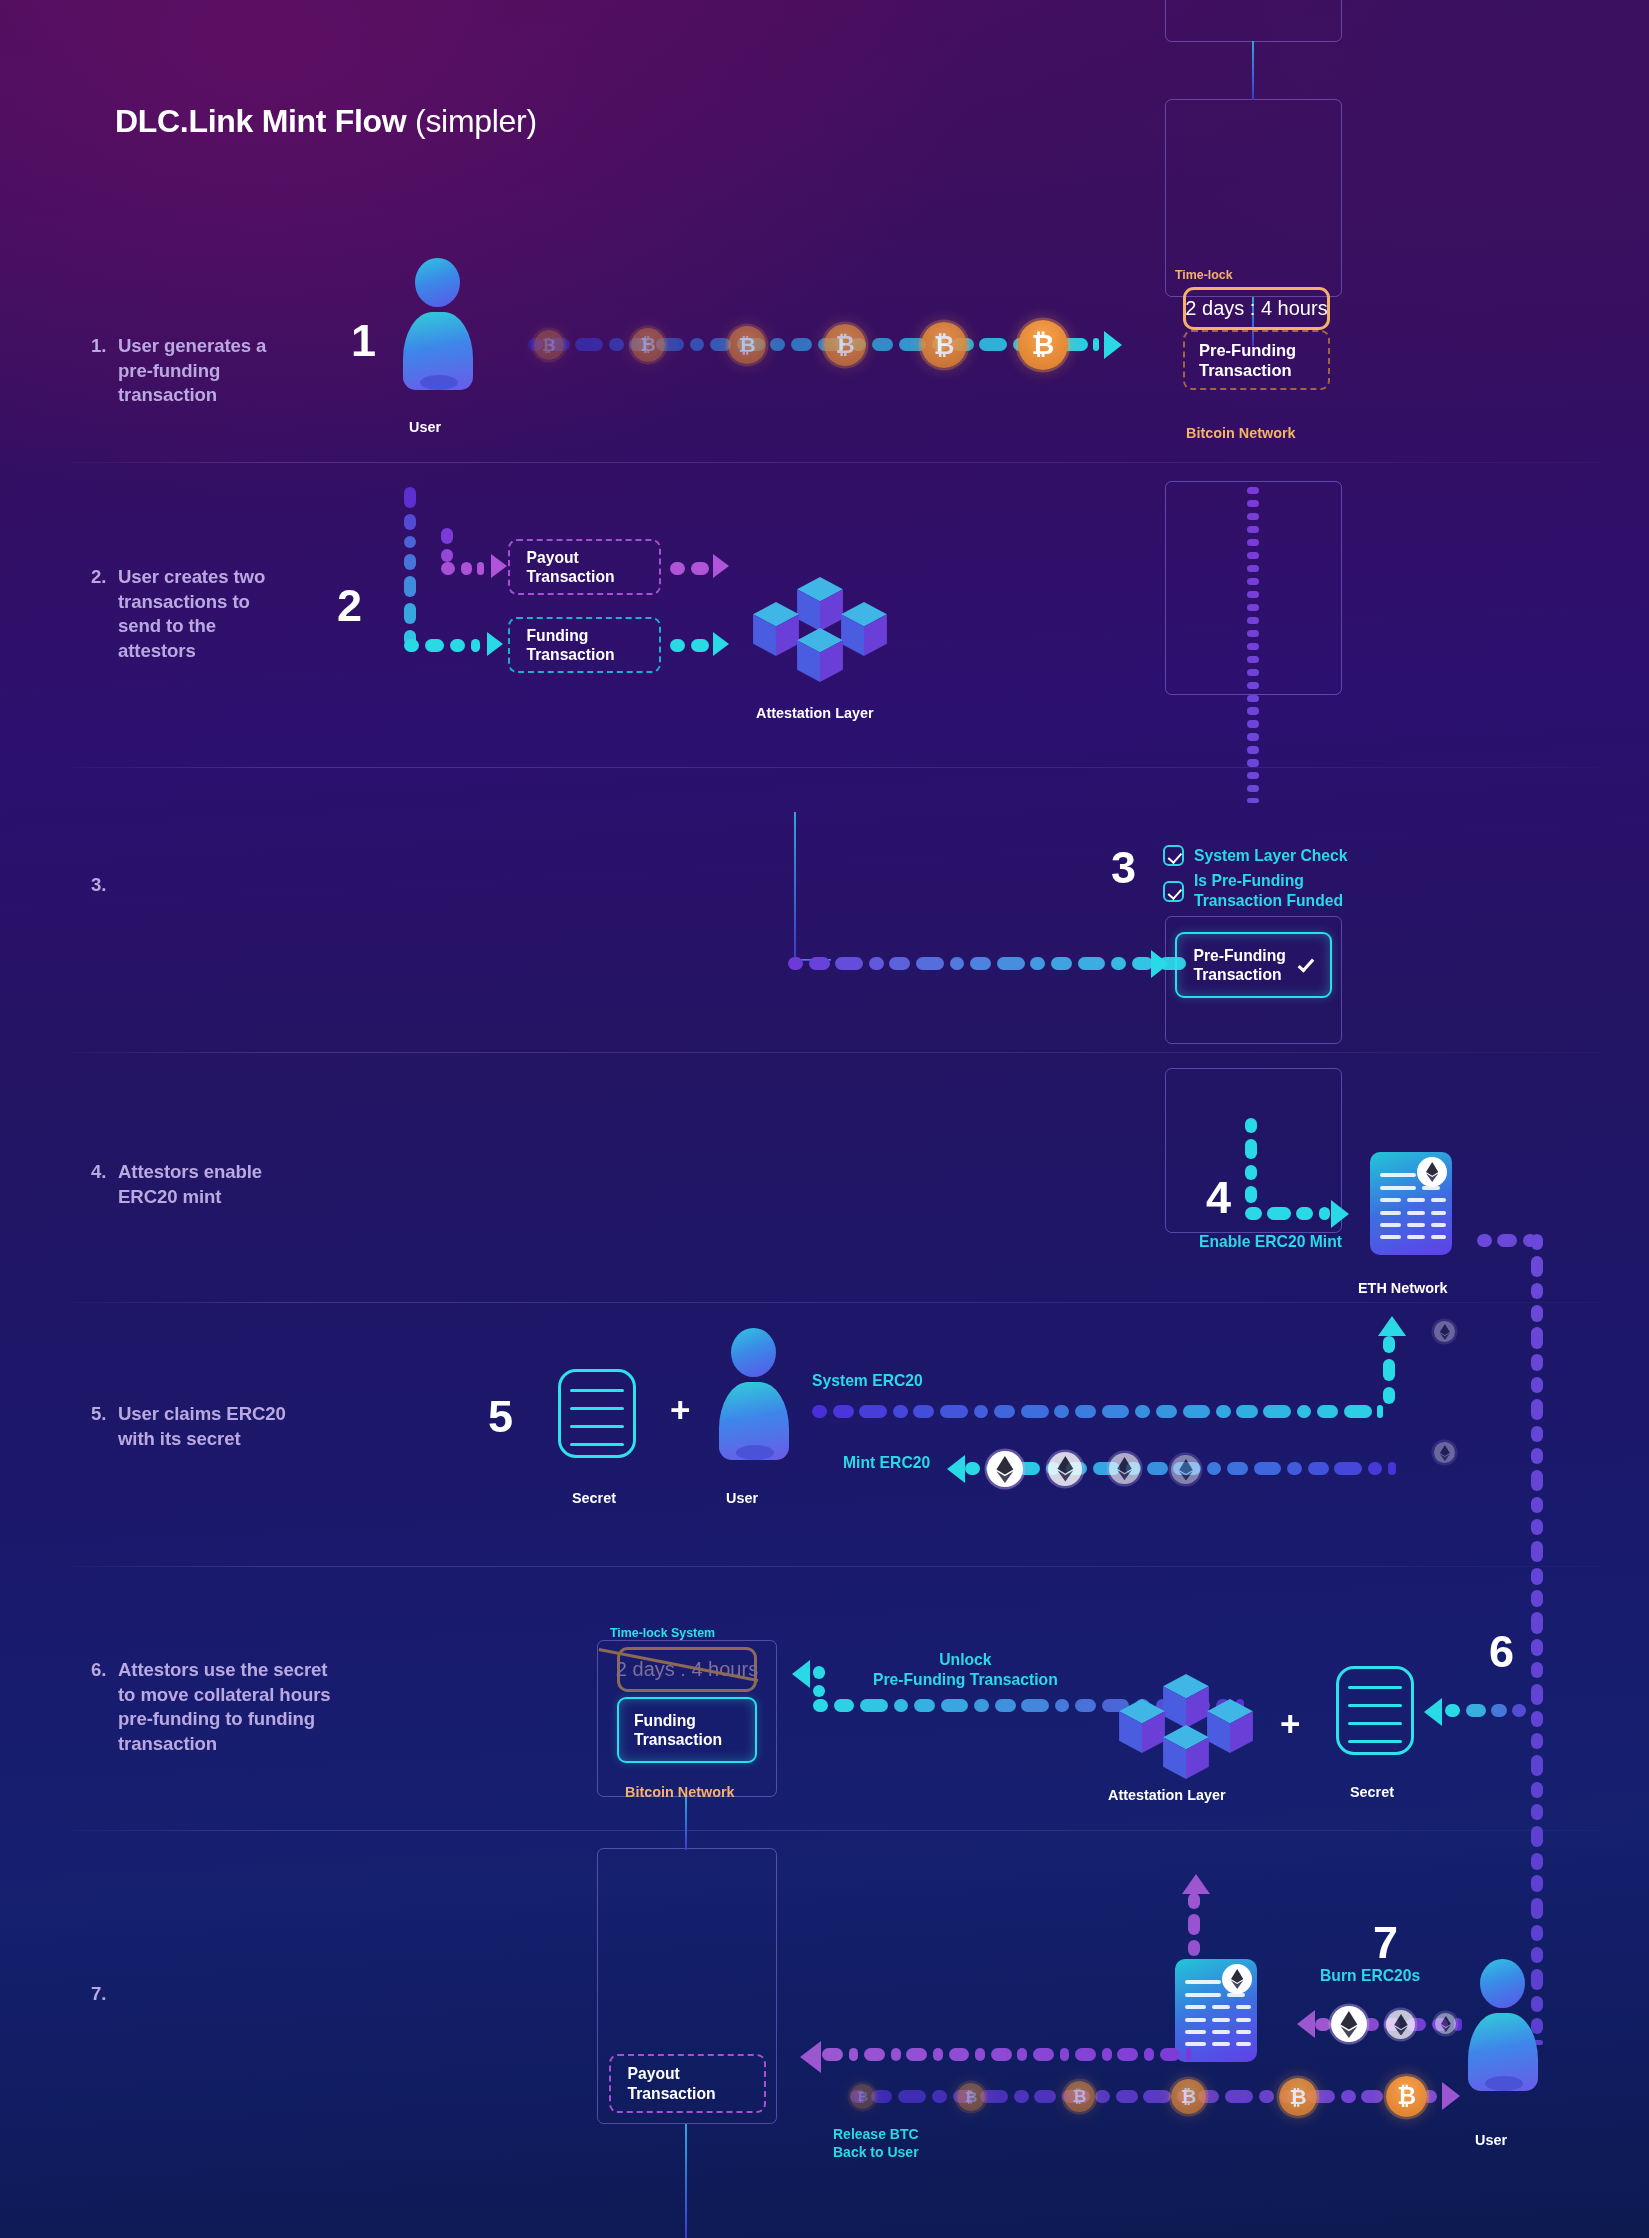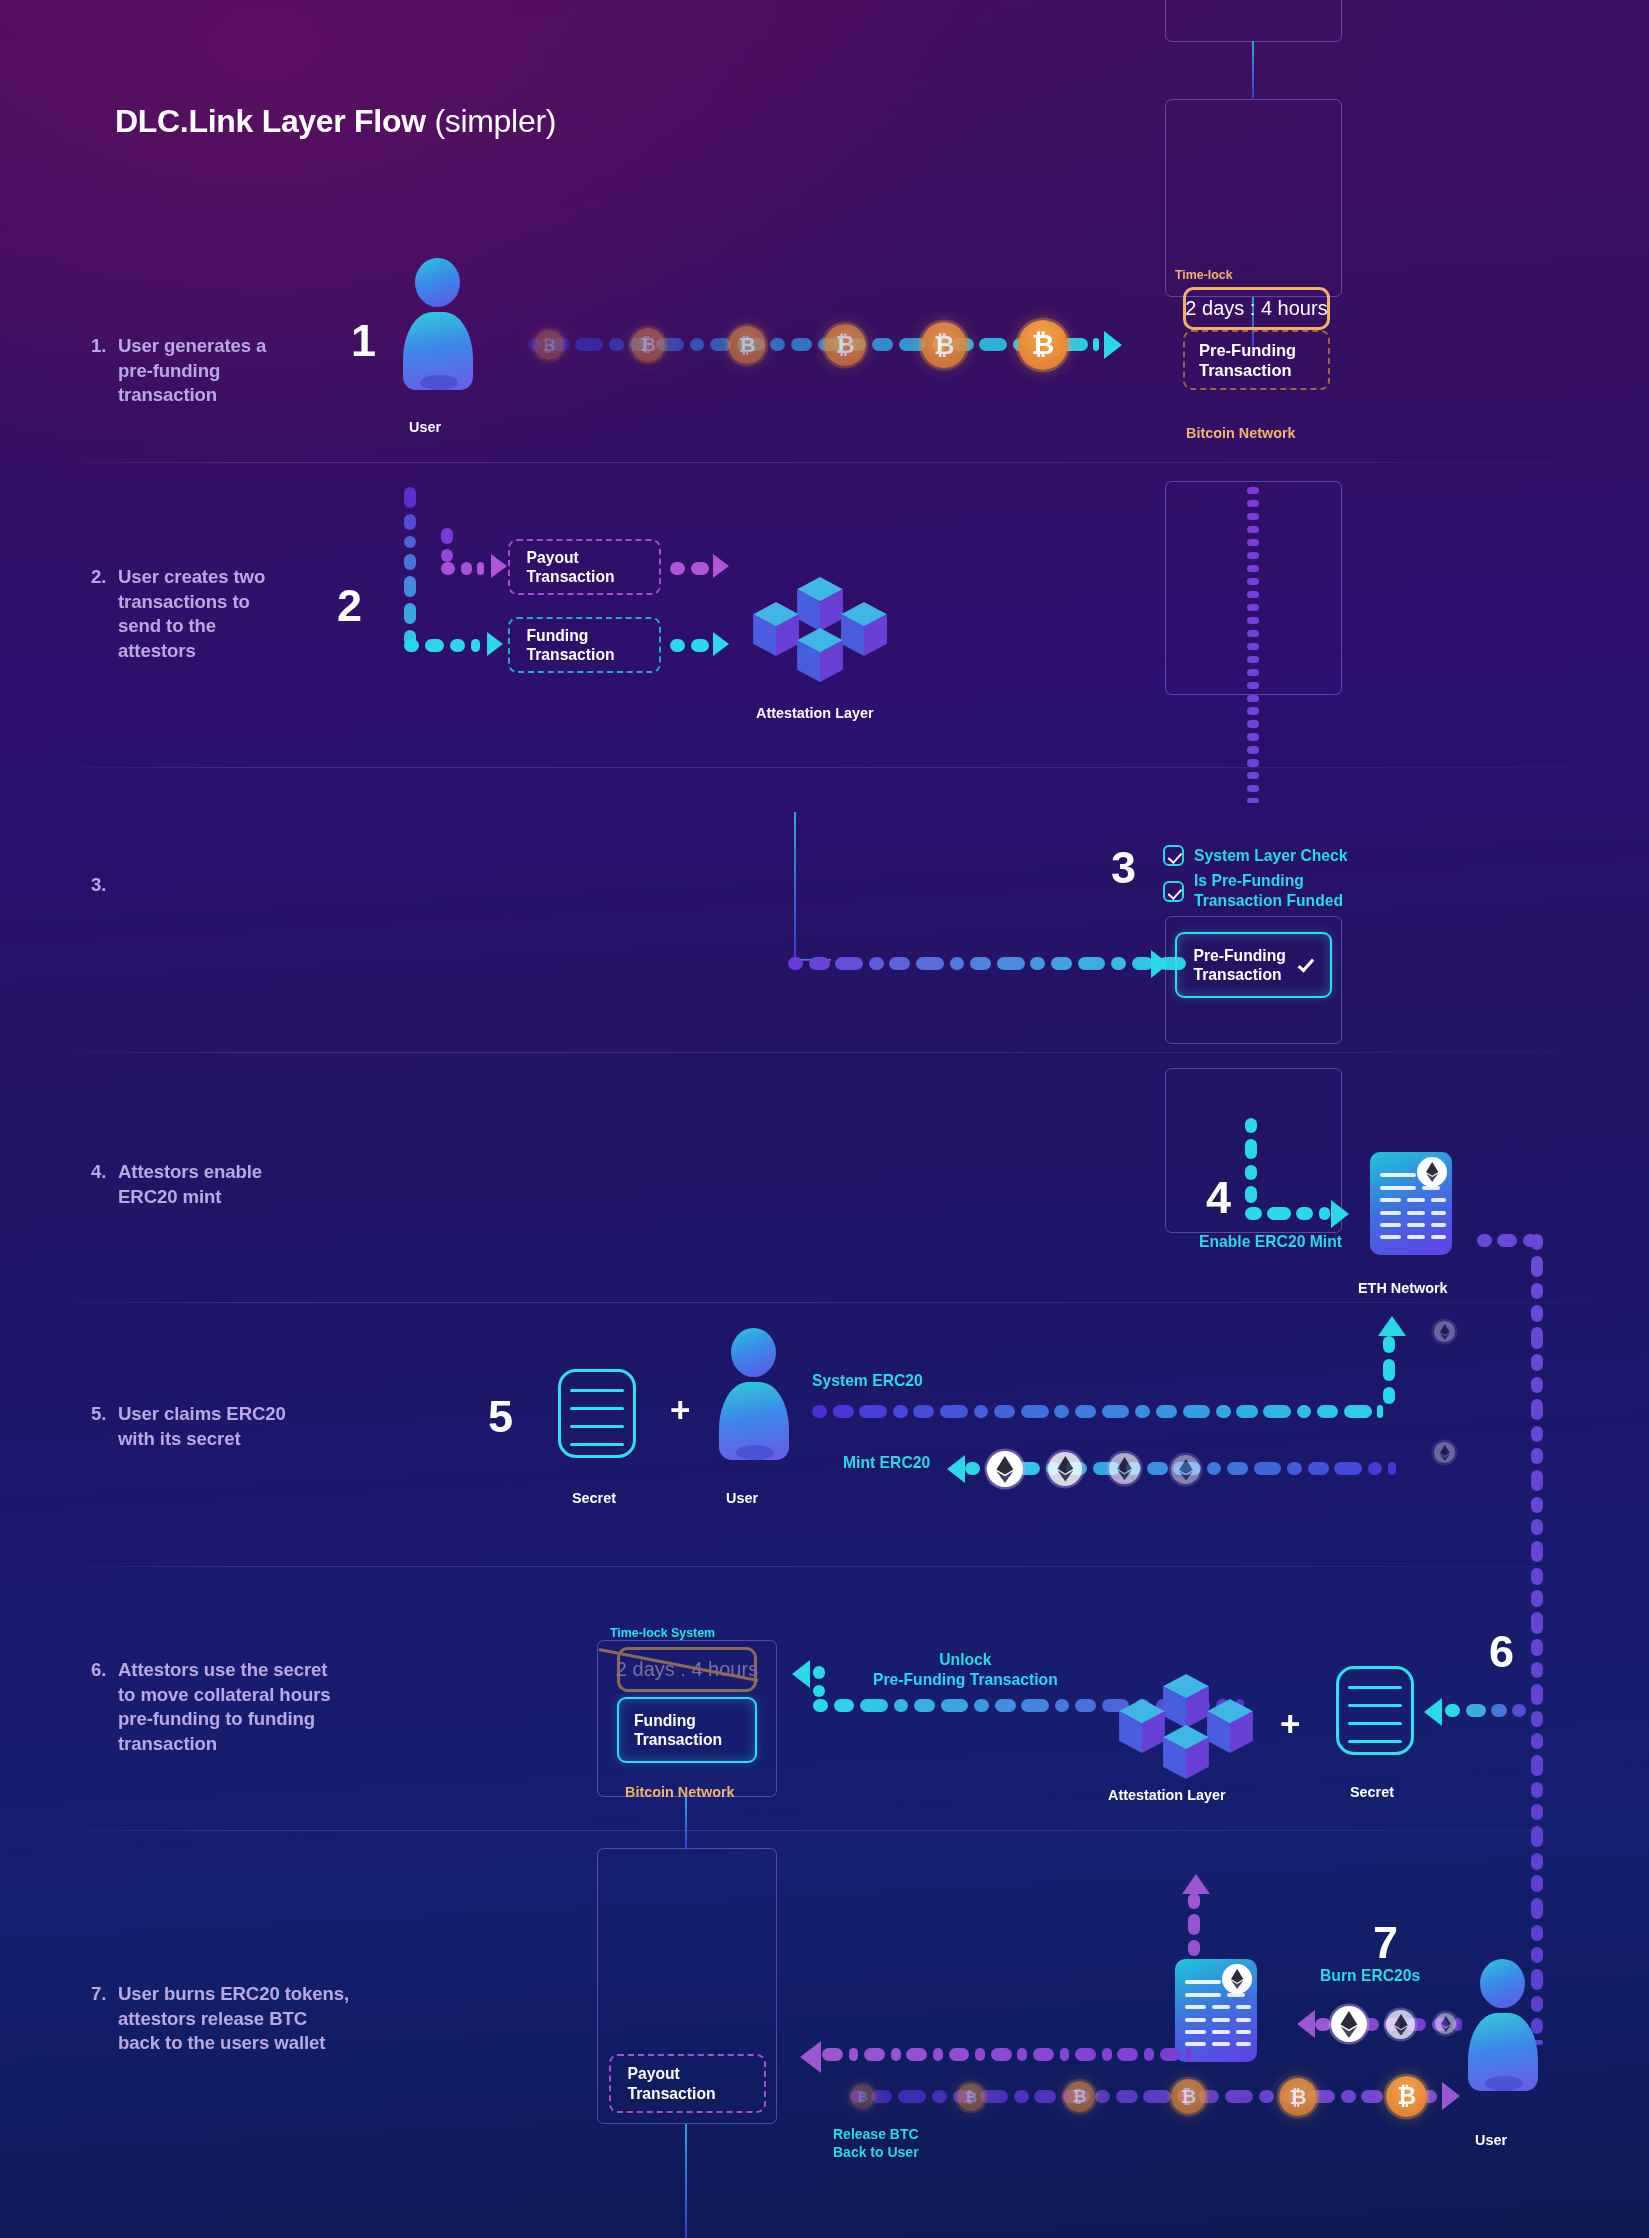--- a/index.html
+++ b/index.html
@@ -92,21 +92,21 @@
 
   .thinline { position:absolute; background:linear-gradient(180deg,#2ea7d8,#3c3ad0); width:2.1px; }
   .thinline.h { height:2.1px; width:auto; }
 </style>
 </head>
 <body>
 
 <div id="stage">
 
   <div class="title">
-    <span>DLC.Link Layer Flow</span>
+    <span>DLC.Link Mint Flow</span>
     <span class="light">(simpler)</span>
   </div>
 
   <div class="sep" style="top:462px"></div>
   <div class="sep" style="top:767px"></div>
   <div class="sep" style="top:1052px"></div>
   <div class="sep" style="top:1302px"></div>
   <div class="sep" style="top:1566px"></div>
   <div class="sep" style="top:1830px"></div>
 
@@ -606,23 +606,20 @@
   <div class="arrowL" style="left:1424px; top:1698px; border-right:18px solid #2ad9e6;"></div>
   <div class="chain" id="c6r" style="left:1445px; top:1704px; width:87px;">
       <div class="d" style="width: 16.5px; background: rgb(42, 217, 230);"></div>
       <div class="d" style="width: 21.4px; background: rgb(55, 173, 224);"></div>
       <div class="d" style="width: 16.5px; background: rgb(70, 120, 217);"></div>
       <div class="d" style="width: 15px; background: rgb(83, 76, 212);"></div>
     </div>
 
   <div class="step-text" style="left:118px; top:1982px; width:280px;">
     <span class="num">7.</span>
-    <span style="white-space:pre-line">User burns ERC20 tokens,
-attestors release BTC
-back to the users wallet</span>
   </div>
   <div class="bignum" style="left:1373px; top:1920px;">7</div>
 
   <div class="vchain" id="v7up" style="left:1188px; top:1893px; height:136px;">
       <div class="d" style="height: 16.5px; background: rgb(155, 86, 208);"></div>
       <div class="d" style="height: 21.4px; background: rgb(152, 84, 208);"></div>
       <div class="d" style="height: 16.5px; background: rgb(149, 82, 208);"></div>
       <div class="d" style="height: 21.4px; background: rgb(146, 80, 208);"></div>
       <div class="d" style="height: 16.5px; background: rgb(143, 77, 208);"></div>
       <div class="d" style="height: 15px; background: rgb(140, 75, 208);"></div>

